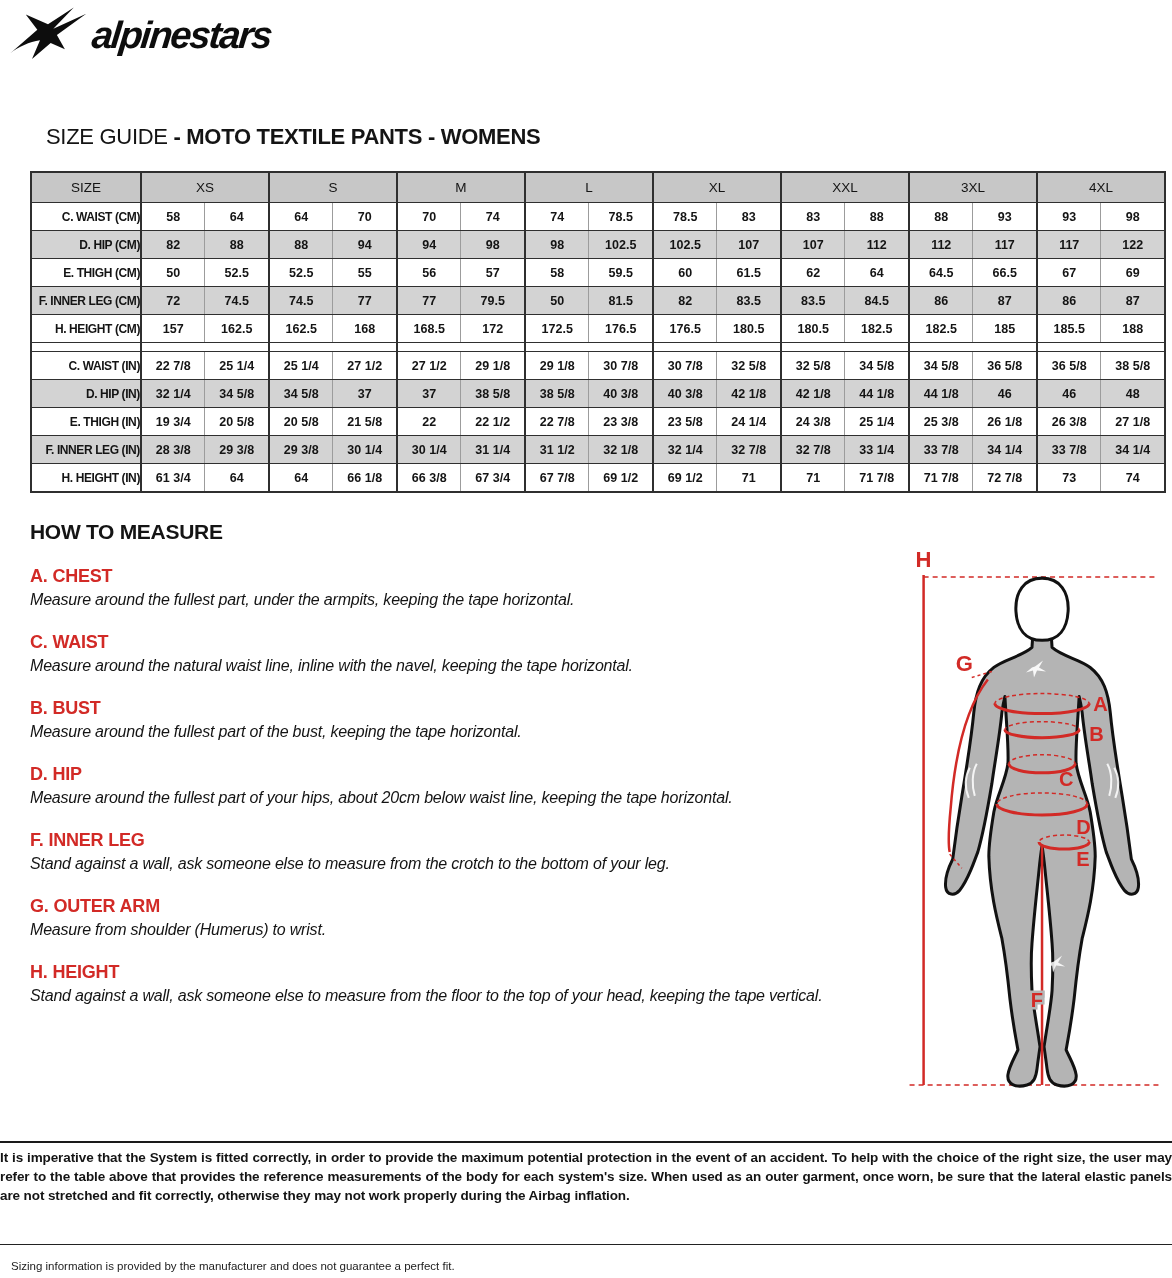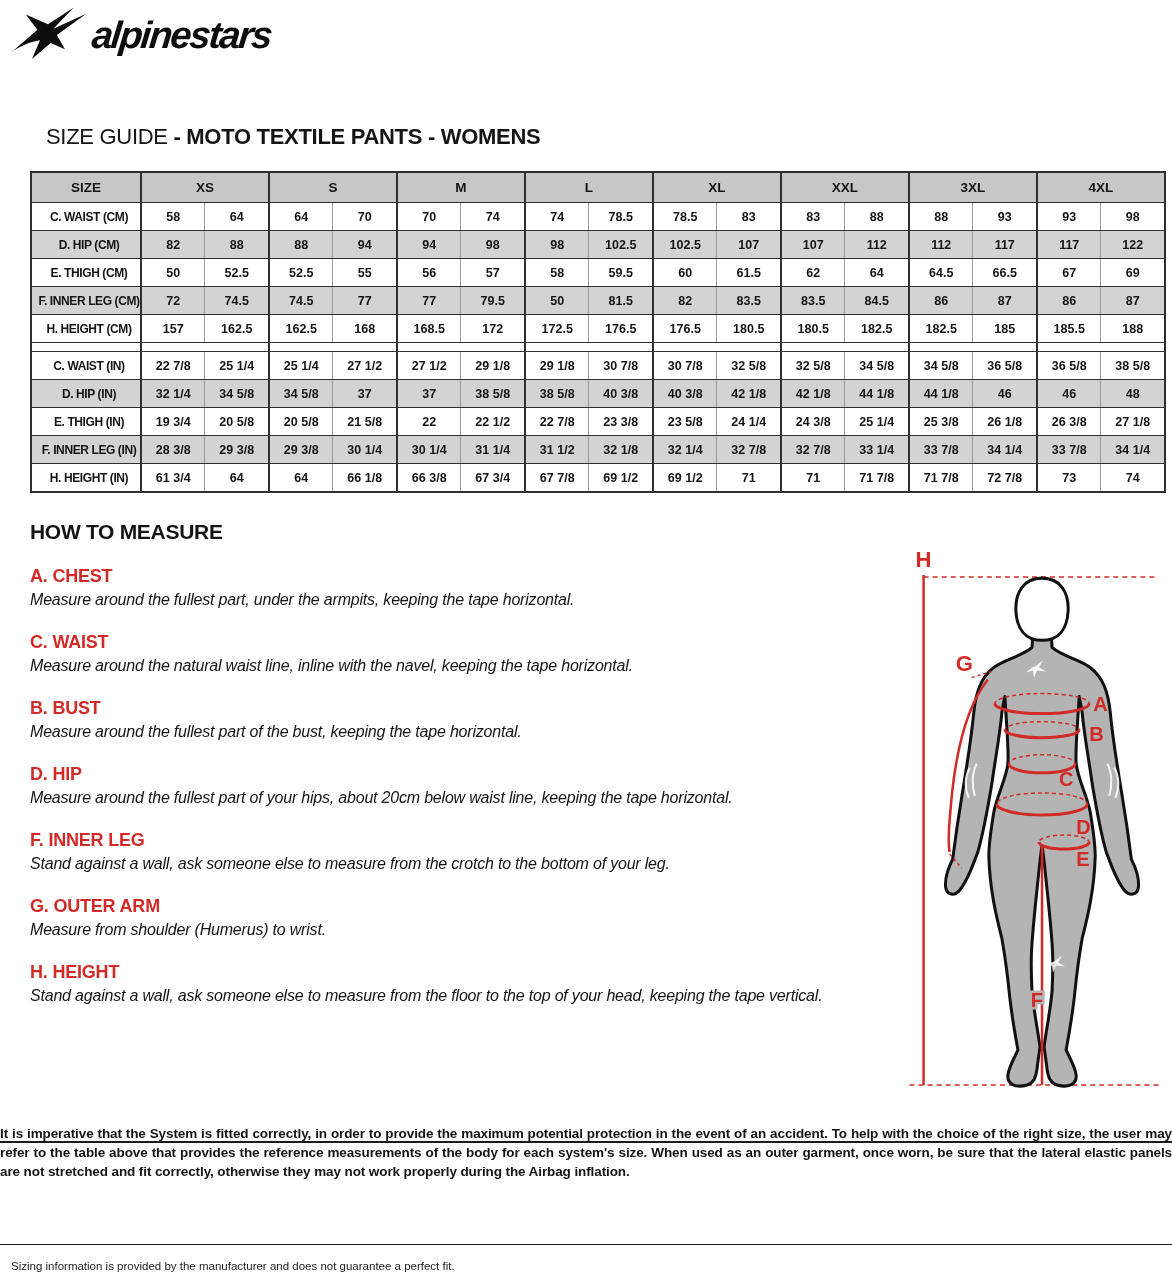--- a/index.html
+++ b/index.html
@@ -11,39 +11,39 @@
   
   .logo { position:absolute; left:8px; top:4px; display:flex; align-items:center; }
   .logo-text { font-size:38px; font-weight:700; font-style:italic; letter-spacing:-2px; transform:skewX(-6deg); margin-left:4px; color:#0d0d0d; }
   
   .title { position:absolute; left:30px; top:124px; font-size:22px; letter-spacing:-0.3px; white-space:nowrap;margin-left:16px; }
   .title .t-bold { font-weight:700; }
   
   .table-wrap { position:absolute; left:30px; top:171px; width:1136px; }
   #size-table { width:100%; border-collapse:collapse; border:2px solid var(--border-dark); table-layout:fixed; }
   #size-table th, #size-table td { text-align:center; vertical-align:middle; padding:0; border-top:1.5px solid var(--border-dark); border-bottom:1.5px solid var(--border-dark); overflow:hidden; white-space:nowrap; }
-  #size-table th { height:29px; font-size:13.5px; background:#c7c7c7; font-weight:700; }
+  #size-table th { height:29px; font-size:13.5px; background:#c7c7c7; font-weight:400; }
   #size-table td { height:27px; font-size:12.5px; font-weight:700; }
-  #size-table td.label-cell { text-align:center; padding-left:6px; font-size:12px; letter-spacing:-0.4px; }
+  #size-table td.label-cell { text-align:right; padding-left:6px; font-size:12px; letter-spacing:-0.4px; }
   #size-table .grp { border-left:2px solid var(--border-dark); }
   #size-table .sub { border-left:1px solid var(--border-sub); }
   #size-table tr.plain td { background:#fff; }
   #size-table tr.shade td { background:#d3d3d3; }
   #size-table tr.gap td { height:8px; background:#fff; }
   
   .htm-head { position:absolute; left:30px; top:520px; font-size:21px; font-weight:700; letter-spacing:-0.3px; }
   #htm-items { position:absolute; left:30px; top:566px; width:882px; }
   .measure-item { margin-bottom:23px; }
   .measure-label { color:var(--red); font-size:18px; font-weight:700; margin:0 0 4px 0; letter-spacing:-0.2px; }
   .measure-text { font-size:16px; margin:0; letter-spacing:-0.2px;font-style:italic; }
   
   .figure { position:absolute; left:903px; top:545px; width:264px; height:552px; }
   
   .rule-1 { position:absolute; left:0; top:1141px; width:1172px; height:2px; background:#1a1a1a; }
-  .disclaimer { position:absolute; left:0; top:1124px; width:1172px; font-size:13.5px; font-weight:700; line-height:1.42; text-align:justify; letter-spacing:-0.1px; margin:0; }
+  .disclaimer { position:absolute; left:0; top:1148px; width:1172px; font-size:13.5px; font-weight:700; line-height:1.42; text-align:justify; letter-spacing:-0.1px; margin:0; }
   .rule-2 { position:absolute; left:0; top:1244px; width:1172px; height:1px; background:#222; }
   .footer { position:absolute; left:1px; top:1249px; font-size:11.5px; color:#222; line-height:1.3; }
   .footer p { margin:10px; }
 </style>
 </head>
 <body>
 
 <div class="page">
 
   <div class="logo">

